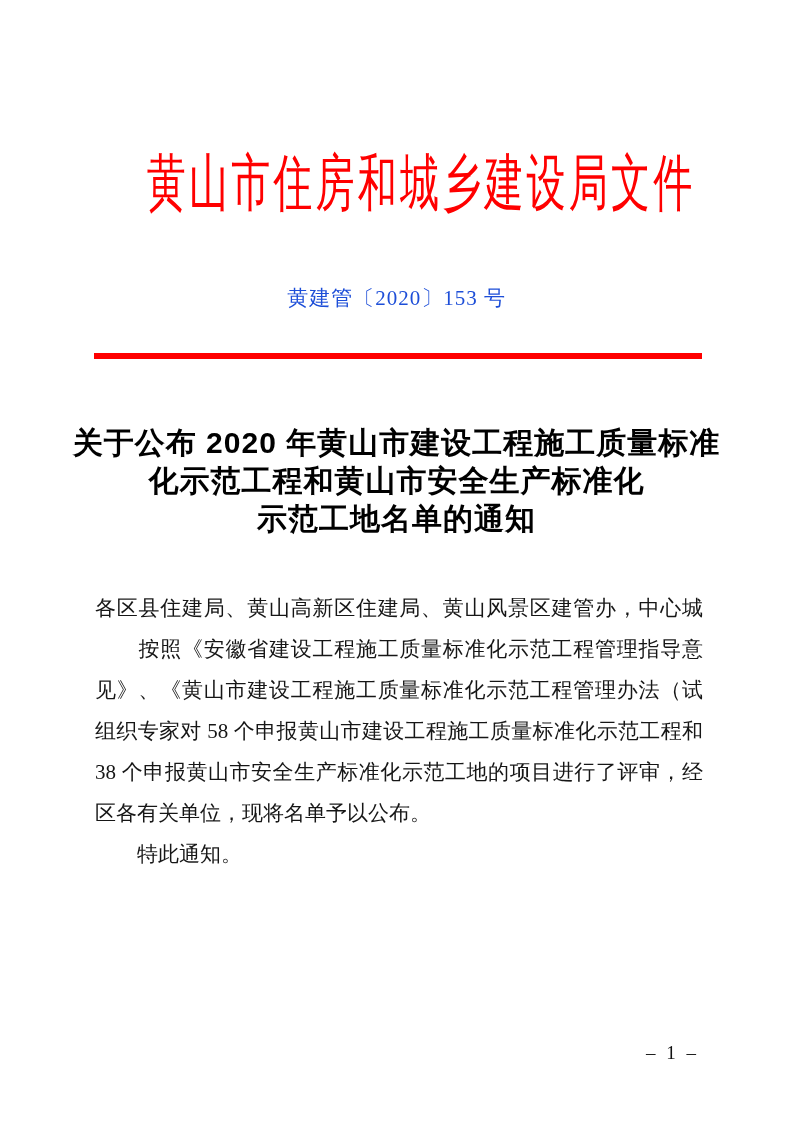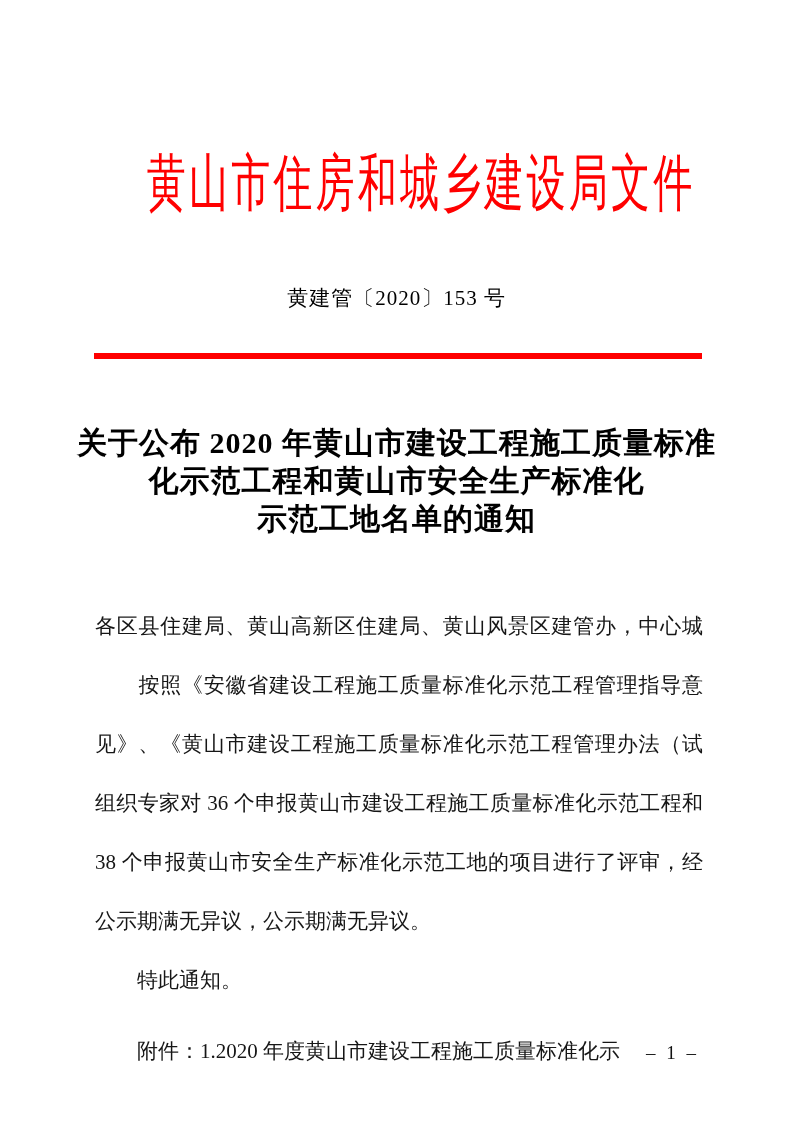--- a/index.html
+++ b/index.html
@@ -24,47 +24,47 @@
     transform-origin:50% 50%;
     white-space:nowrap;
     font-weight:400;
   }
   
   .doc-number{
     position:absolute;top:283px;left:0;width:793px;
     text-align:center;
     font-size:21px;line-height:30px;
     letter-spacing:1px;
-    color:#000000;
+    color:#1d4ed8;
   }
   
   .red-rule{
     position:absolute;top:353px;left:94px;
     width:608px;height:6px;
     background:#ff0000;
   }
   
   .notice-title{
     position:absolute;top:424px;left:0;width:793px;
     text-align:center;
-    font-family:Liberation Serif, serif;
+    font-family:Liberation Sans, sans-serif;
     font-weight:700;
     font-size:30px;line-height:38px;
     letter-spacing:1px;
     color:#000;
   }
   
   .notice-body{
     position:absolute;top:588px;left:95px;
     width:608px;
     font-size:21px;line-height:41px;
     letter-spacing:0px;
     color:#161616;
   }
-  .body-line{white-space:nowrap;margin-top:18px;}
+  .body-line{white-space:nowrap;}
   .body-line.fill{
     white-space:normal;
     text-align:justify;
     text-align-last:justify;
     -moz-text-align-last:justify;
   }
   .body-line.gap{margin-top:30px;}
   
   .page-number{
     position:absolute;top:1041px;right:94px;
@@ -87,22 +87,21 @@
   <div class="notice-title">
     <div>关于公布 2020 年黄山市建设工程施工质量标准</div>
     <div>化示范工程和黄山市安全生产标准化</div>
     <div>示范工地名单的通知</div>
   </div>
 
   <div class="notice-body">
     <div class="body-line fill">各区县住建局、黄山高新区住建局、黄山风景区建管办，中心城</div>
     <div class="body-line fill">　　按照《安徽省建设工程施工质量标准化示范工程管理指导意</div>
     <div class="body-line fill">见》、《黄山市建设工程施工质量标准化示范工程管理办法（试</div>
-    <div class="body-line fill">组织专家对 36 个申报黄山市建设工程施工质量标准化示范工程和</div>
+    <div class="body-line fill">组织专家对 58 个申报黄山市建设工程施工质量标准化示范工程和</div>
     <div class="body-line fill">38 个申报黄山市安全生产标准化示范工地的项目进行了评审，经</div>
-    <div class="body-line">公示期满无异议，公示期满无异议。</div>
+    <div class="body-line">区各有关单位，现将名单予以公布。</div>
     <div class="body-line">　　特此通知。</div>
-    <div class="body-line gap">　　附件：1.2020 年度黄山市建设工程施工质量标准化示</div>
   </div>
 
   <div class="page-number">– 1 –</div>
 
 </div>
 
 </body></html>

